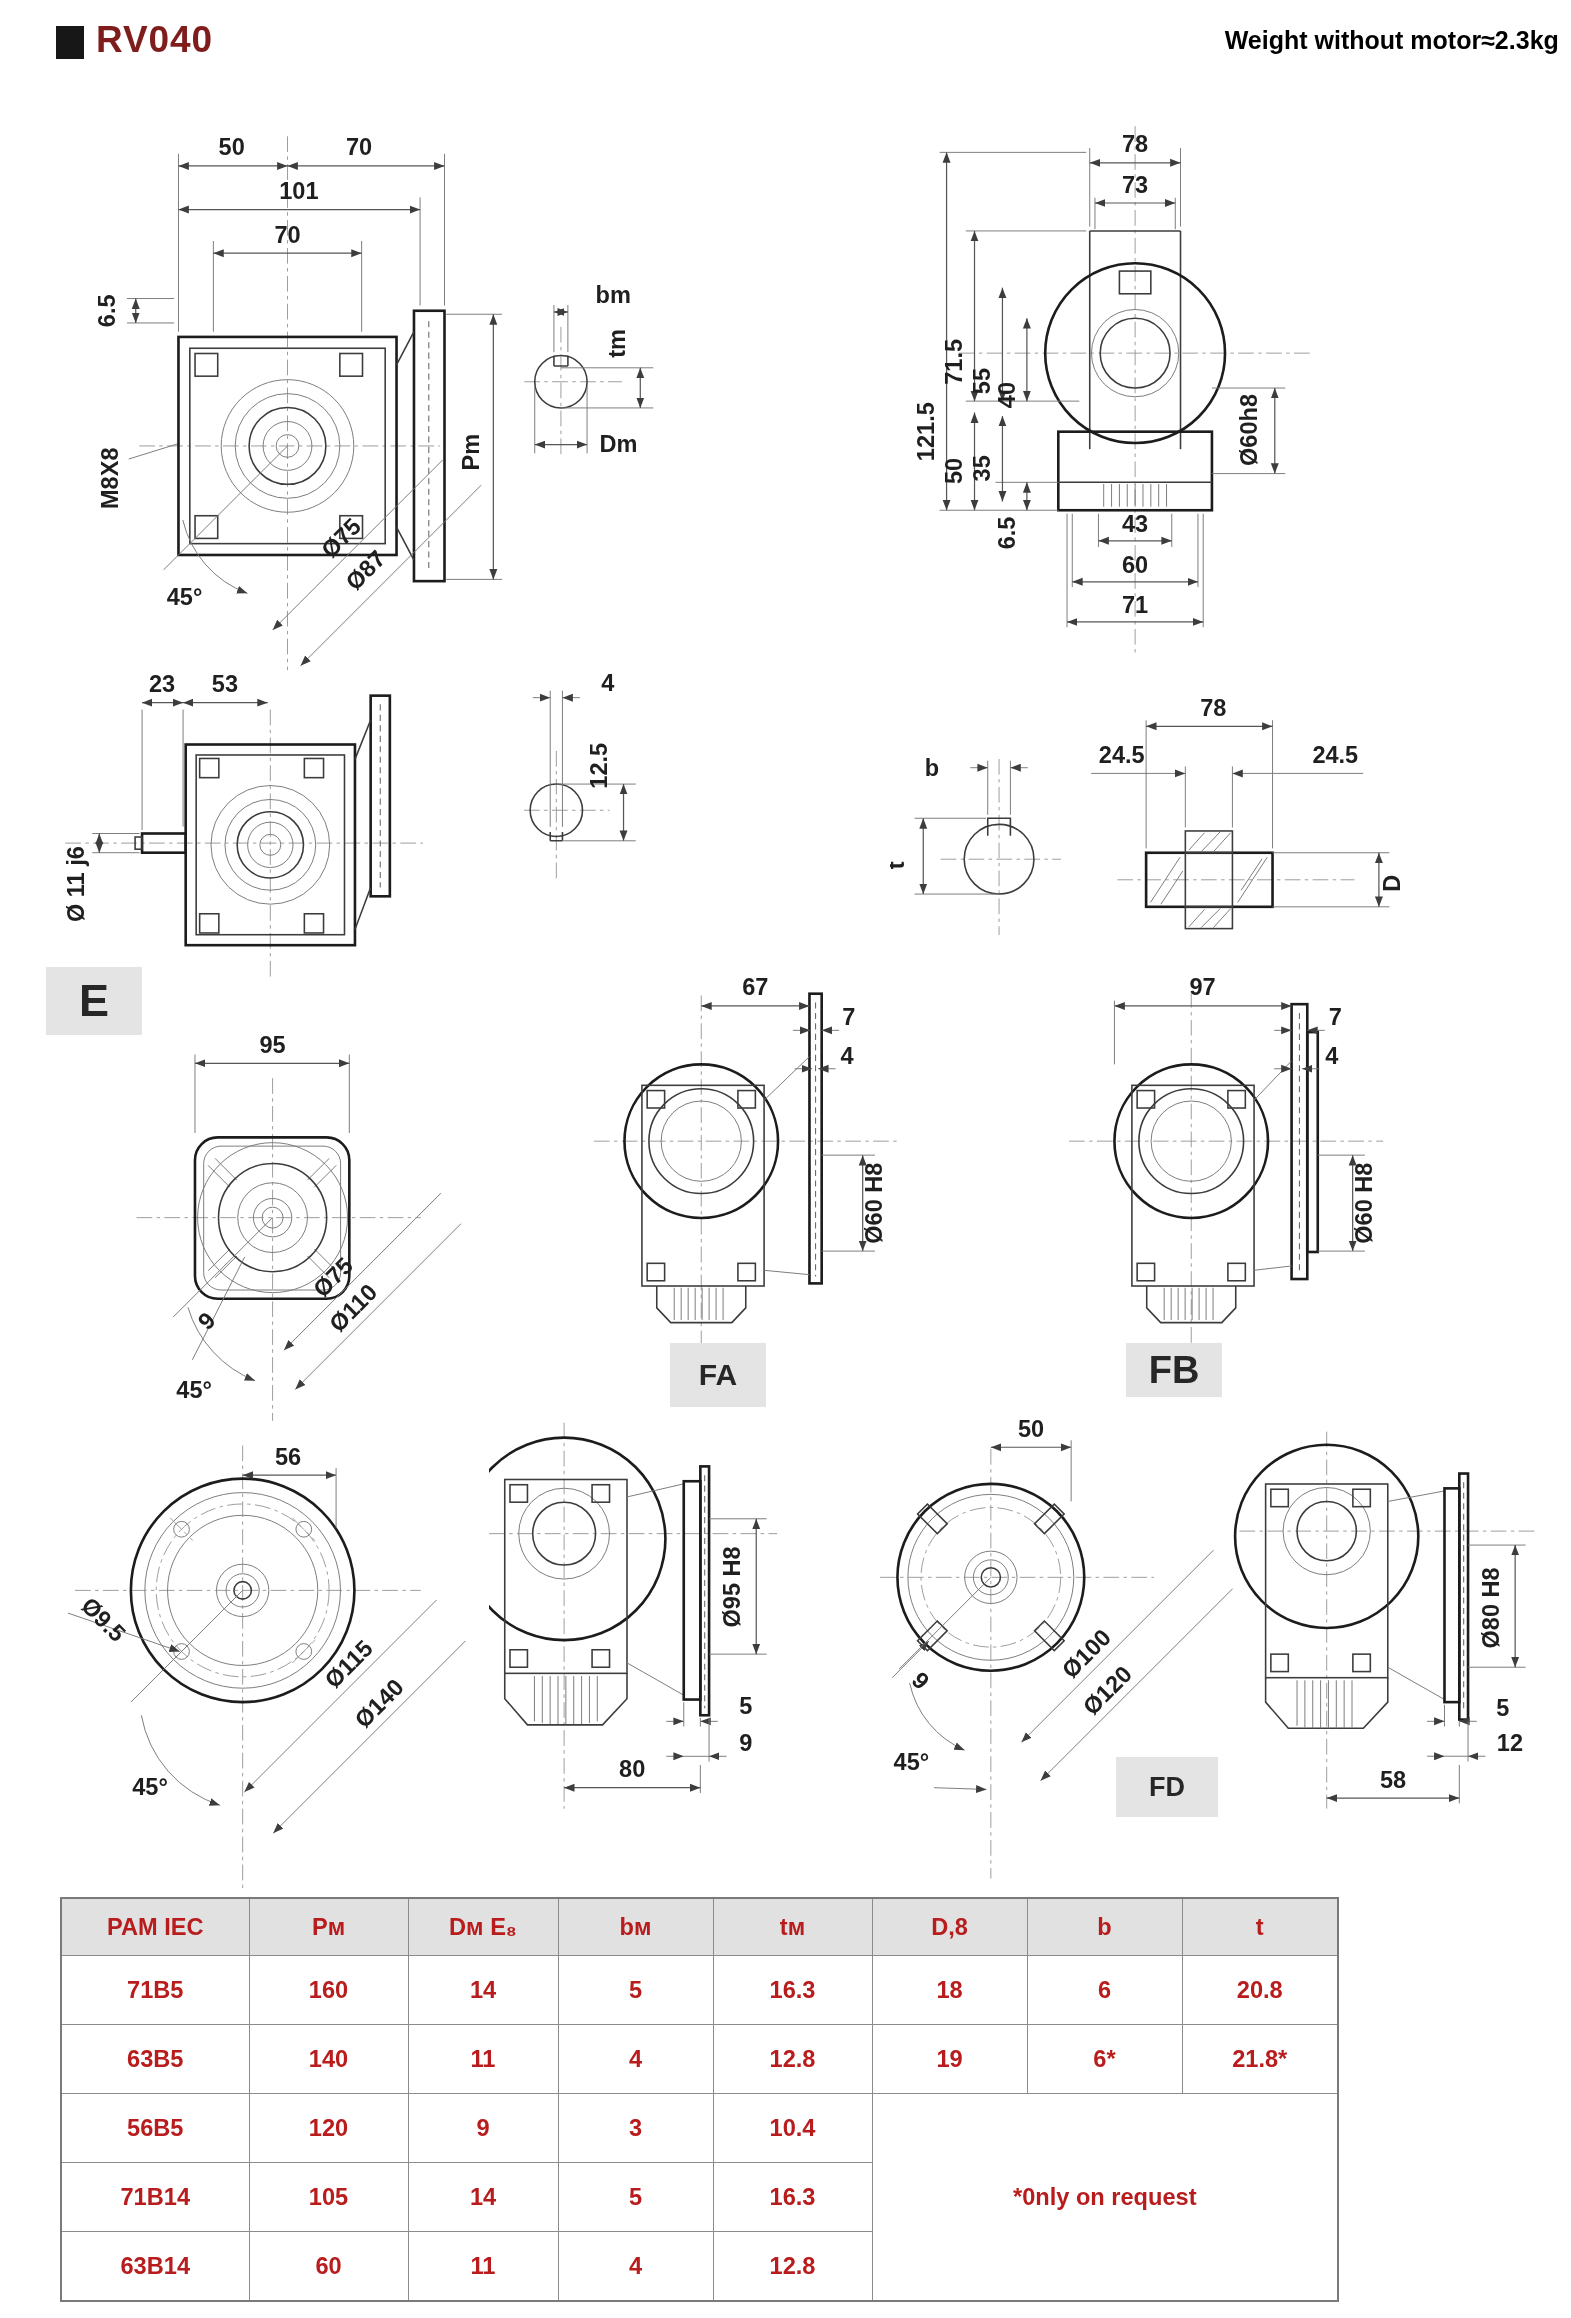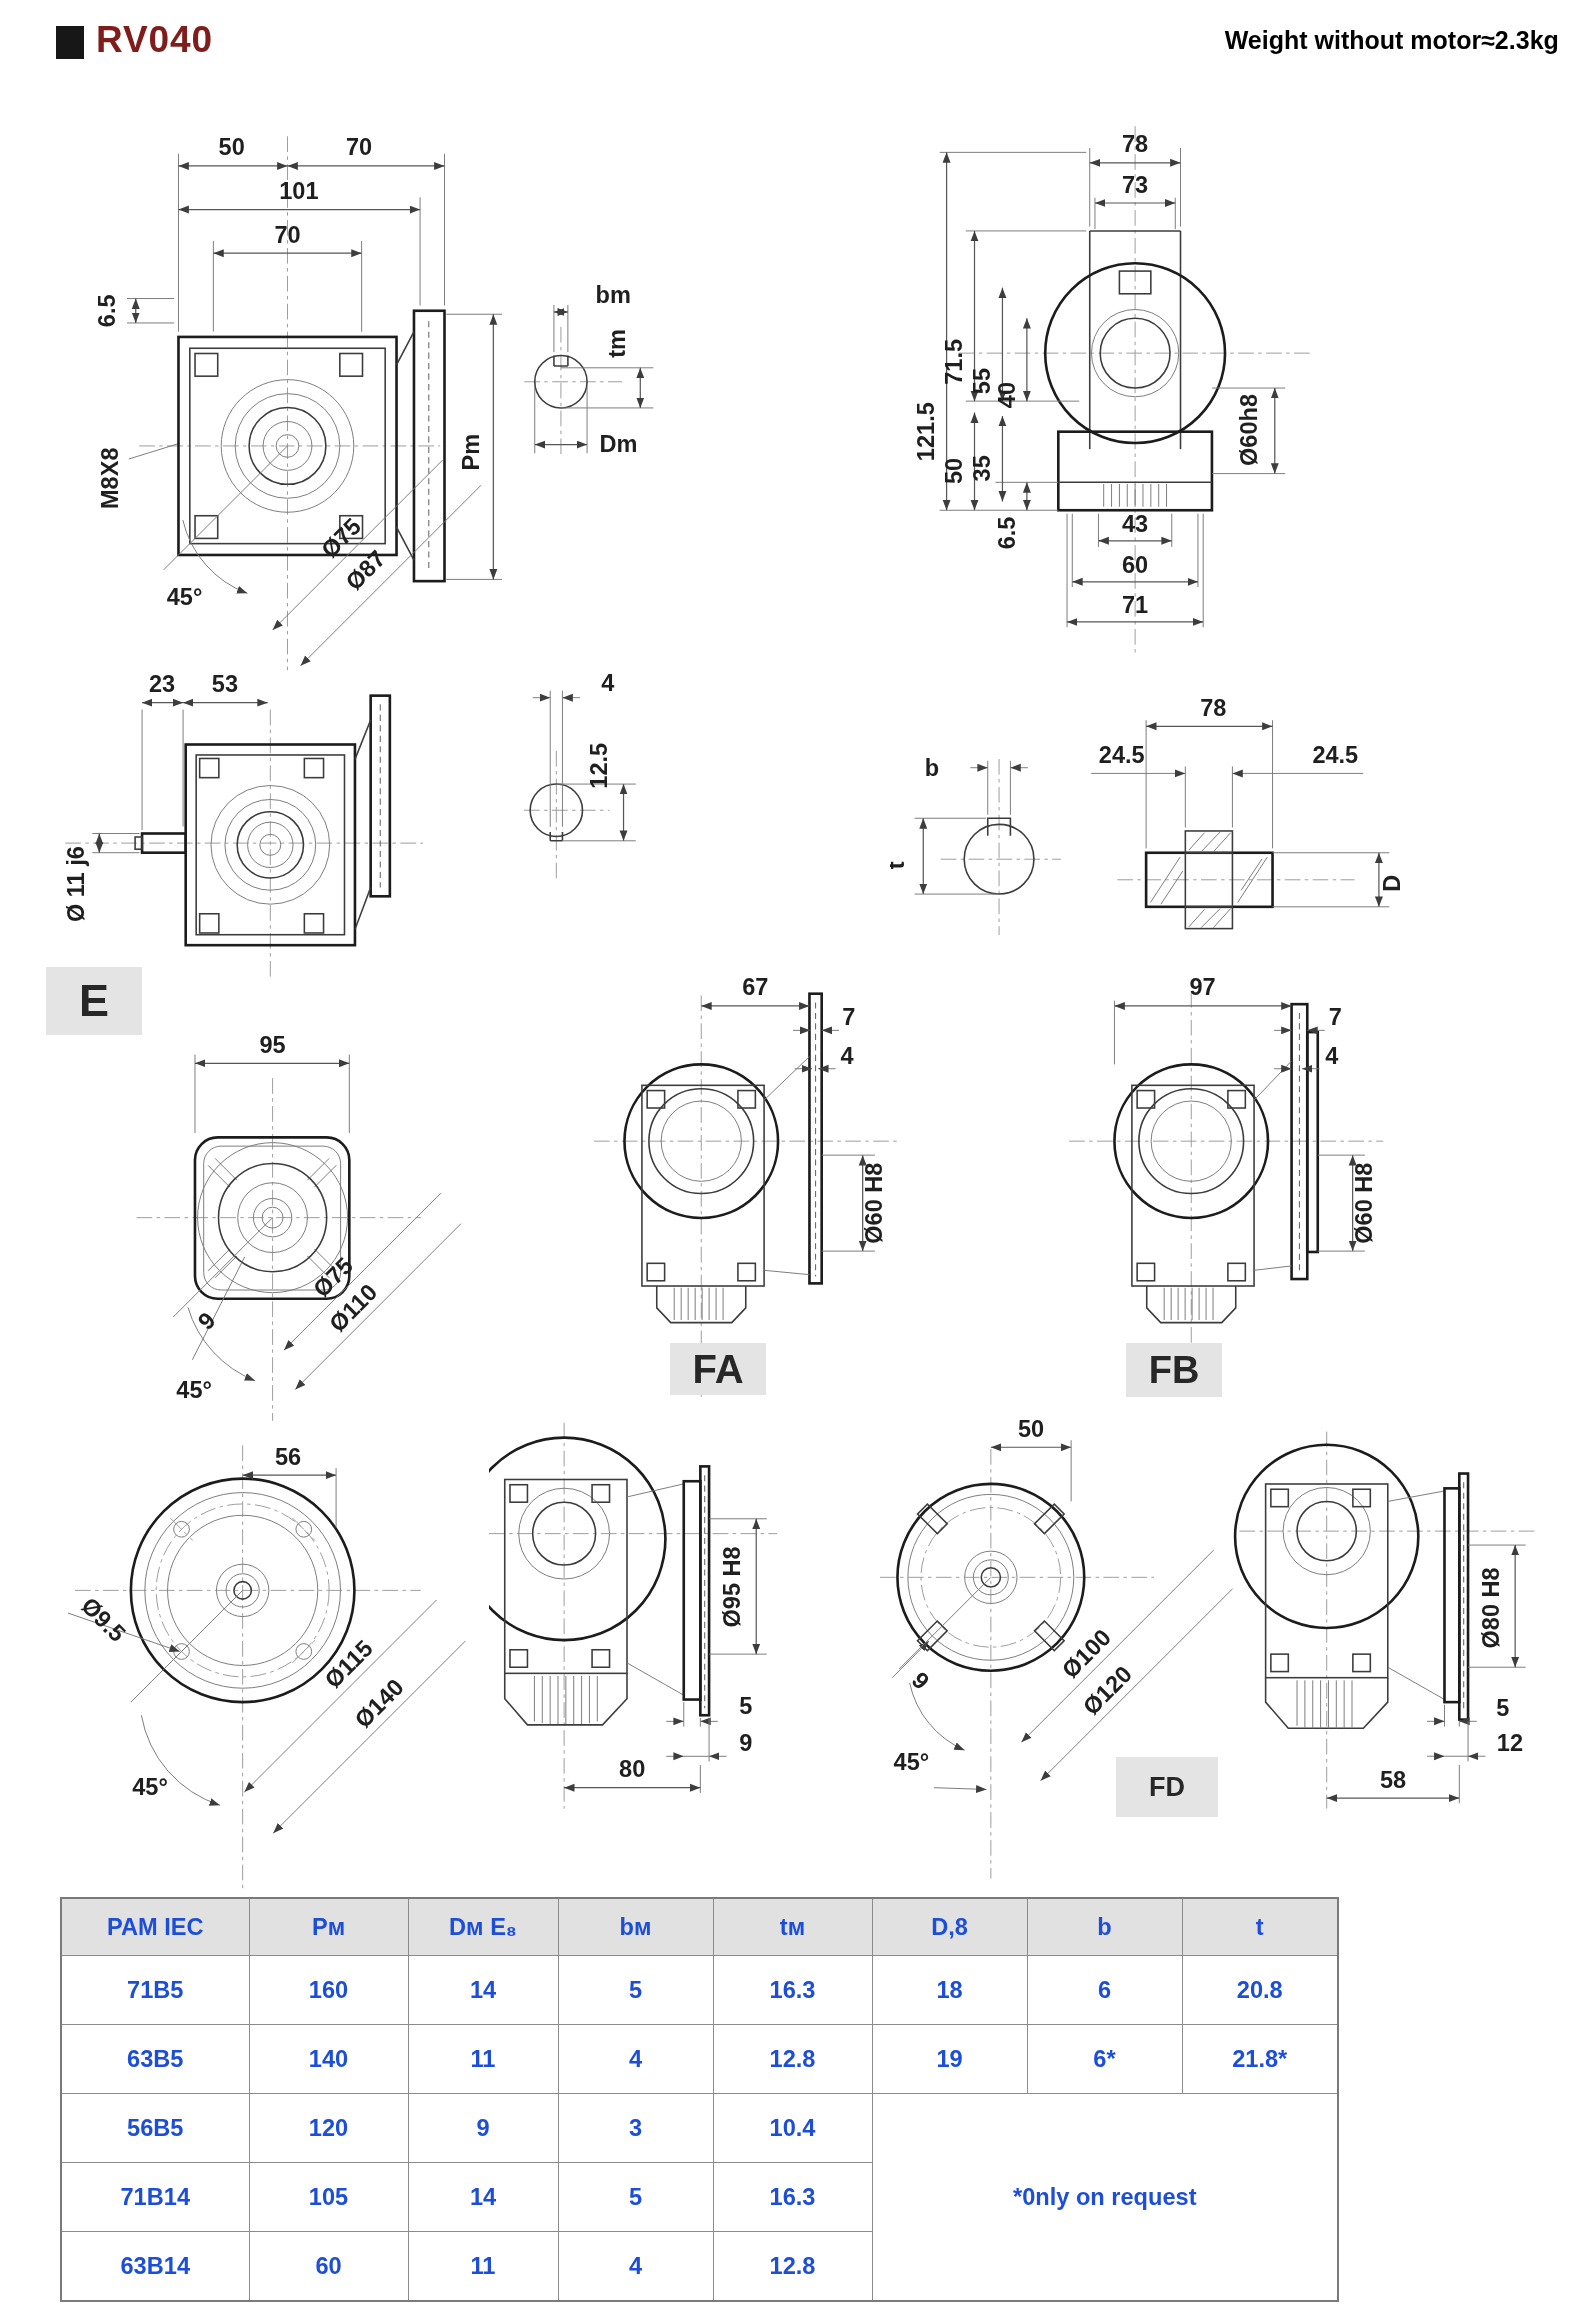--- a/index.html
+++ b/index.html
@@ -14,21 +14,21 @@
   .ol{stroke:#1c1c1c;stroke-width:3;fill:none}
   .ml{stroke:#3c3c3c;stroke-width:1.8;fill:none}
   .tl{stroke:#787878;stroke-width:1.1;fill:none}
   .dim{stroke:#565656;stroke-width:1.4;fill:none}
   .cl{stroke:#9a9a9a;stroke-width:1.1;fill:none;stroke-dasharray:18 5 4 5}
   .dsh{stroke:#666;stroke-width:1.2;fill:none;stroke-dasharray:7 5}
   .tag{position:absolute;background:#e4e4e4;display:flex;align-items:center;justify-content:center;
        font-weight:700;color:#272727}
   .dimtable{position:absolute;left:60px;top:1897px;border-collapse:collapse;border:2.6px solid #7a7a7a}
   .dimtable th,.dimtable td{border:1.7px solid #8b8b8b;text-align:center;vertical-align:middle;
-       font-size:23.6px;font-weight:700;color:#1d4ed8;padding:0}
+       font-size:23.6px;font-weight:700;color:#b91c1c;padding:0}
   .dimtable th{background:#e1e1e1;height:56px;font-weight:700}
   .dimtable td{height:68px;background:#fff}
 </style>
 </head>
 <body>
 
 <div class="page">
 
   <div class="hdr-bullet"></div>
   <div class="hdr-title">RV040</div>
@@ -379,21 +379,21 @@
     <text x="400" y="54">7</text>
     <line class="tl" x1="330" y1="104" x2="350" y2="104" marker-end="url(#ar)"></line>
     <line class="tl" x1="382" y1="104" x2="362" y2="104" marker-end="url(#ar)"></line>
     <text x="396" y="98">4</text>
     <line class="tl" x1="380" y1="203" x2="434" y2="203"></line>
     <line class="tl" x1="380" y1="313" x2="434" y2="313"></line>
     <line class="dim" marker-start="url(#ar)" marker-end="url(#ar)" x1="420" y1="203" x2="420" y2="313"></line>
     <text x="442" y="258" transform="rotate(-90 442 258)">Ø60 H8</text>
   </svg>
 
-  <div class="tag" style="left:670px;top:1343px;width:96px;height:52px;font-size:40px">
+  <div class="tag" style="left:670px;top:1343px;width:96px;height:64px;font-size:30px">
     <span>FA</span>
   </div>
   <div class="tag" style="left:1126px;top:1343px;width:96px;height:54px;font-size:38px">
     <span>FB</span>
   </div>
 
   <svg class="draw" style="left:26px;top:1414px" width="463" height="489" viewBox="0 0 530 560">
     <line class="cl" x1="248" y1="36" x2="248" y2="548"></line>
     <line class="cl" x1="56" y1="202" x2="452" y2="202"></line>
     <circle class="ol" cx="248" cy="202" r="128"></circle>

